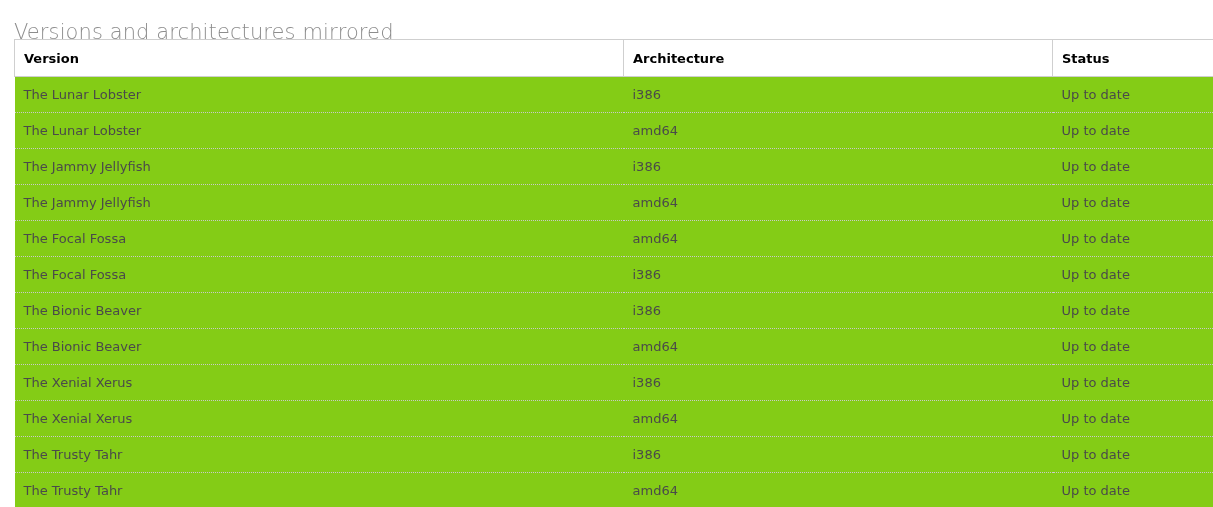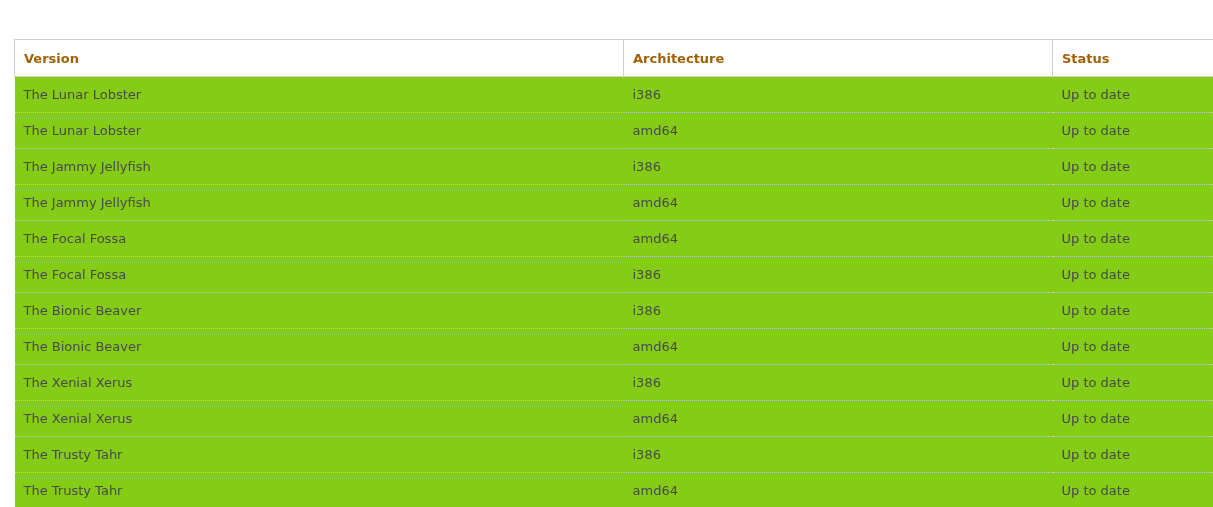--- a/index.html
+++ b/index.html
@@ -53,21 +53,21 @@
 
   table.mirror-table col.col-version { width: 609px; }
   table.mirror-table col.col-arch    { width: 429px; }
   table.mirror-table col.col-status  { width: 172px; }
 
   
   table.mirror-table thead th {
     text-align: left;
     font-size: 13px;
     font-weight: bold;
-    color: #a16207;
+    color: #000000;
     padding: 10px 0 10px 9px;
     border-top: 1px solid #cfcfcf;
     border-bottom: 1px solid #cfcfcf;
     border-right: 1px solid #cfcfcf;
     background: #ffffff;
     height: 16px;
     vertical-align: middle;
     white-space: nowrap;
   }
   table.mirror-table thead th.first-col {
@@ -101,20 +101,21 @@
   
   table.mirror-table tbody tr:first-child td {
     padding-top: 0;
   }
 </style>
 </head>
 <body>
 
 <div id="page-wrap">
 
+  <h1 id="page-title">Versions and architectures mirrored</h1>
 
   <div id="mirror-table-wrap">
     <table class="mirror-table">
       <colgroup>
         <col class="col-version">
         <col class="col-arch">
         <col class="col-status">
       </colgroup>
       <thead>
         <tr>

